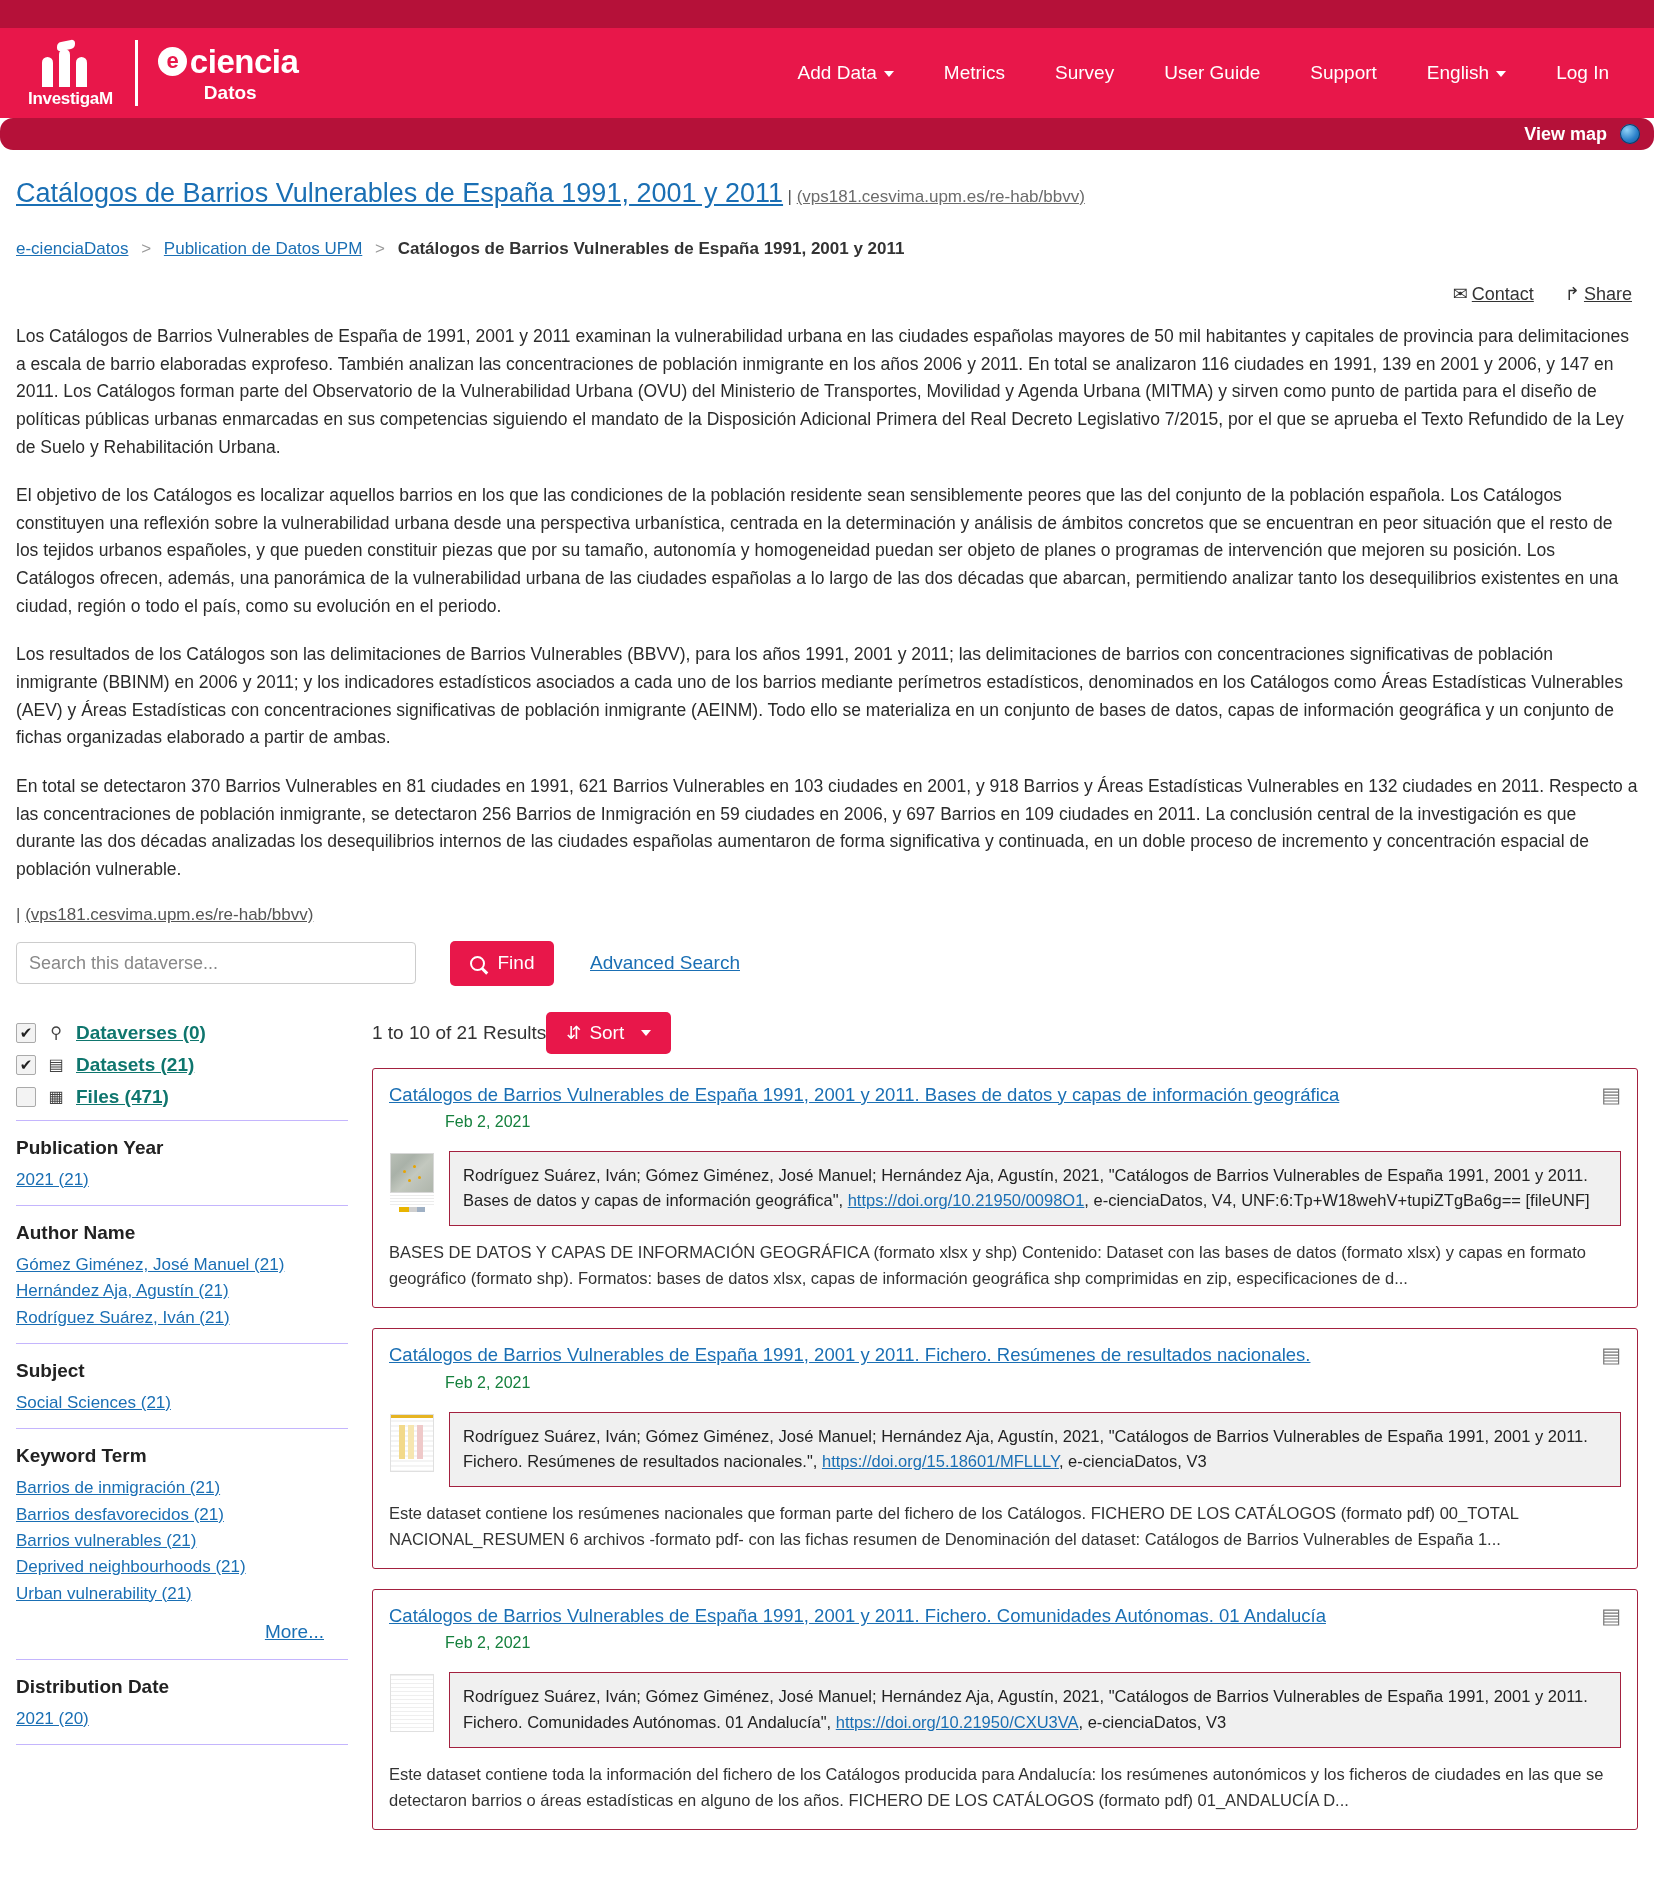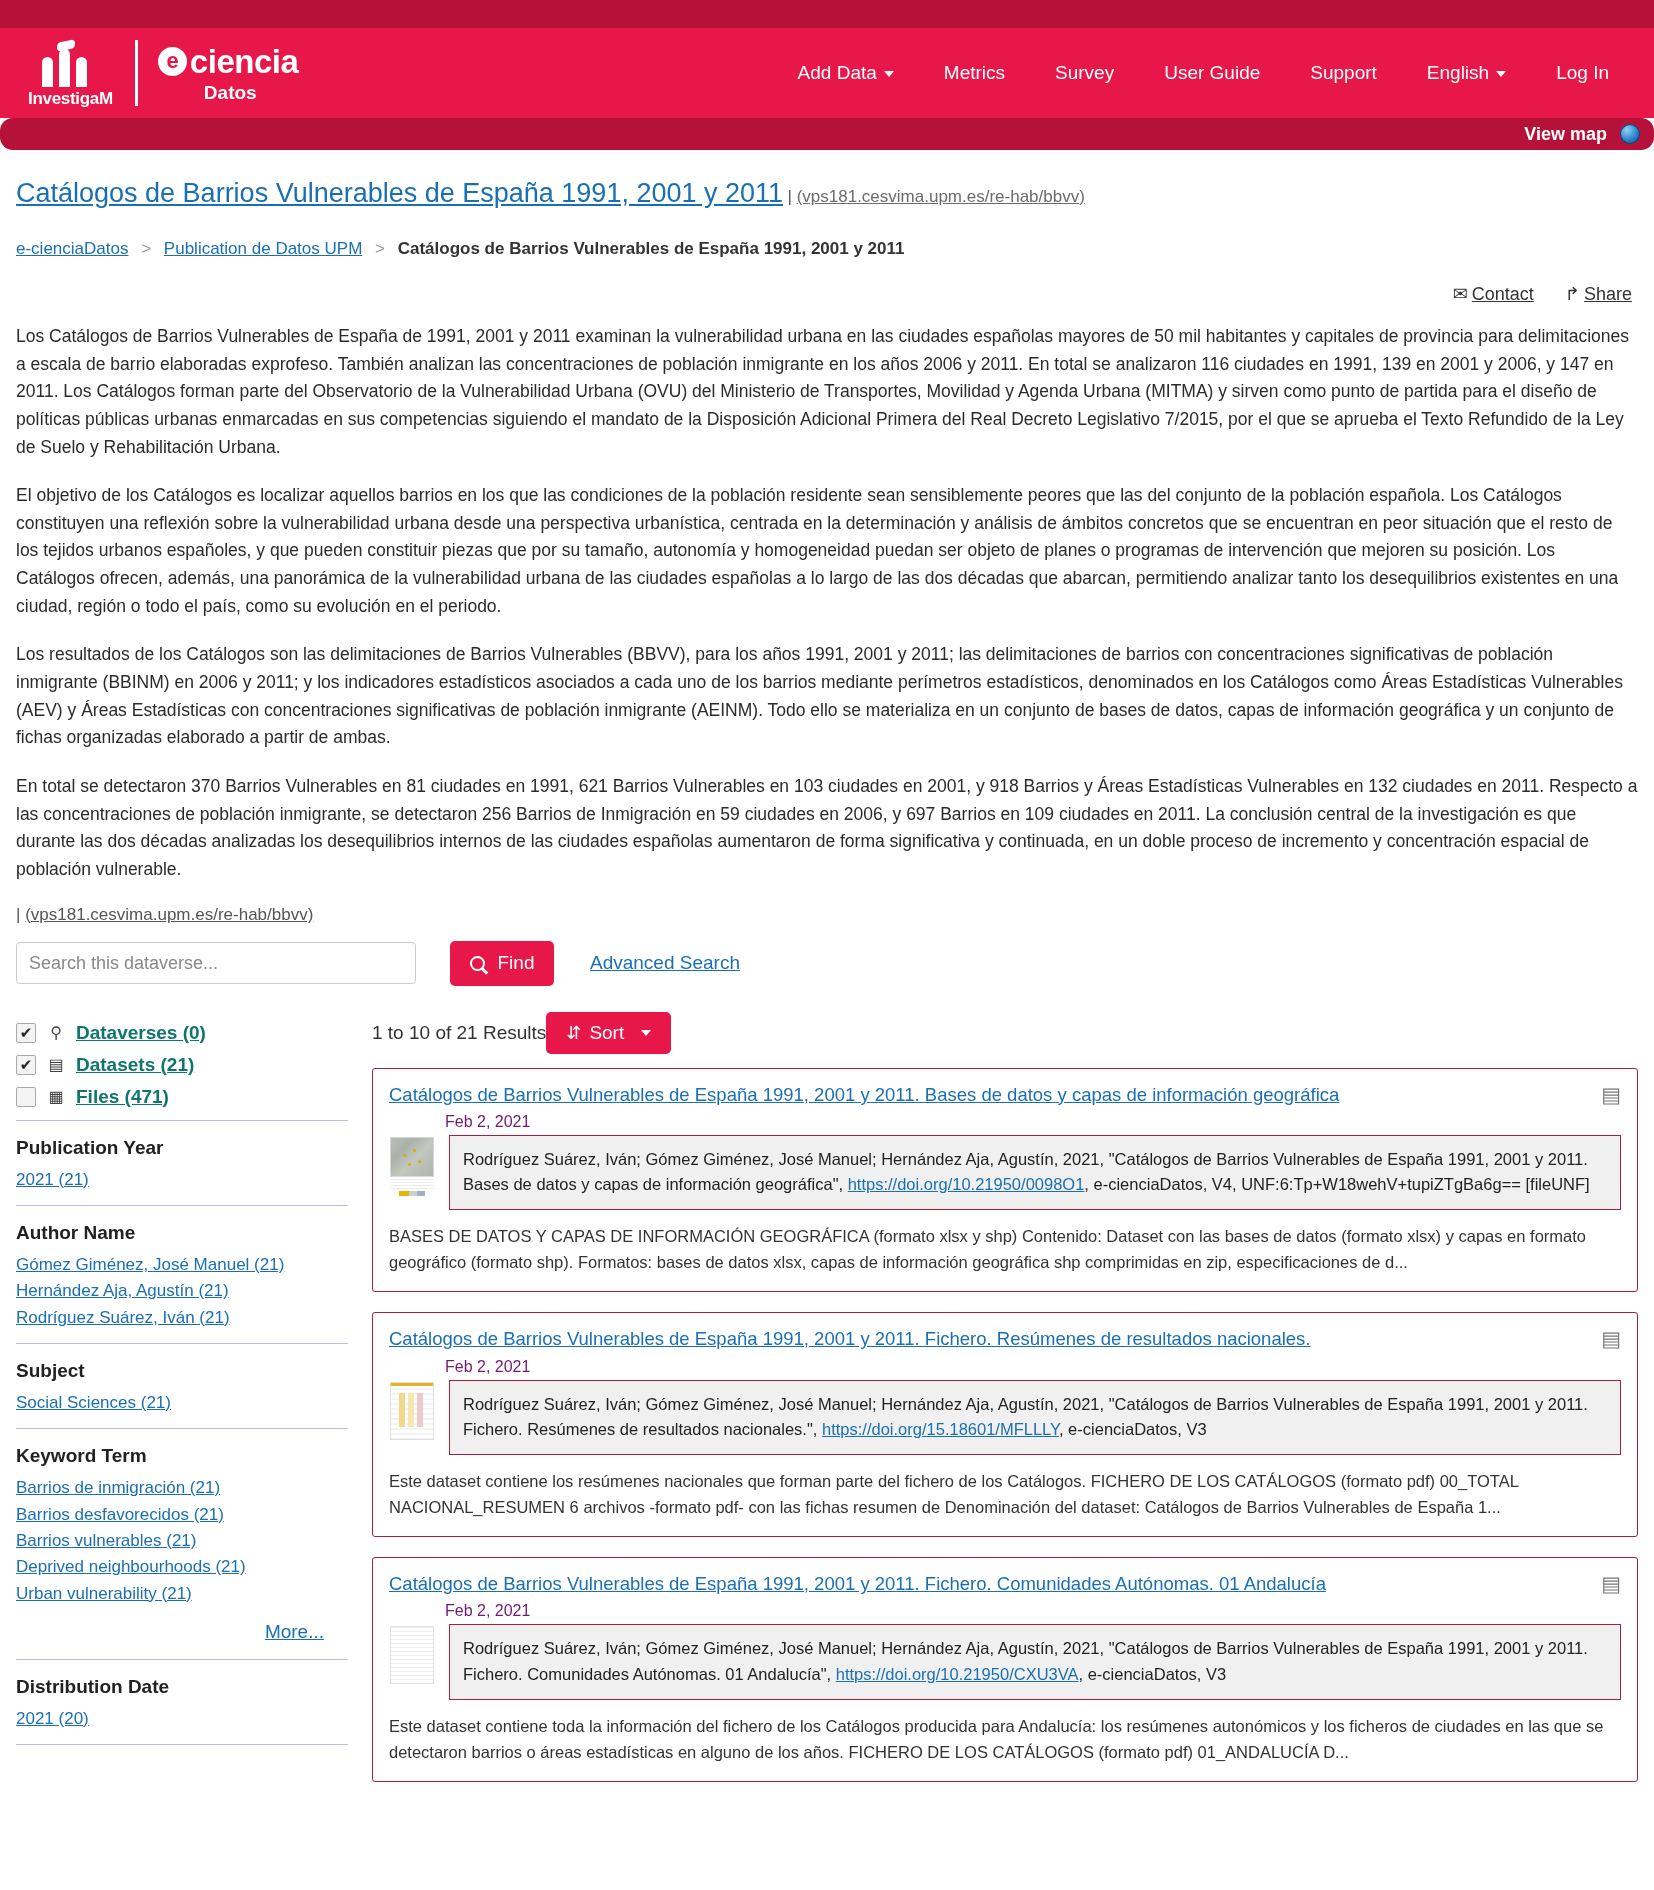--- a/index.html
+++ b/index.html
@@ -147,22 +147,22 @@
   .sort-arrows { font-size:18px; letter-spacing:-2px; }
 
   .card {
     border:1px solid #a3213f; border-radius:3px;
     padding: 14px 16px 16px 16px; margin-bottom: 20px; background:#fff;
     position:relative;
   }
   .card-title-row { display:flex; align-items:flex-start; }
   .card-title { font-size:18.5px; color:#1a6fb4; text-decoration:underline; flex:1; line-height:1.3;}
   .card-type-icon { width:26px; text-align:right; color:#777; font-size:21px; flex:0 0 26px; }
-  .card-date { font-size:16px; color:#701a75; margin: 6px 0 0 56px; }
-  .card-body { display:flex; gap:14px; margin-top: 4px; }
+  .card-date { font-size:16px; color:#15803d; margin: 6px 0 0 56px; }
+  .card-body { display:flex; gap:14px; margin-top: 20px; }
   .thumb {
     width: 46px; flex: 0 0 46px; height: 62px; margin-top: 2px;
     background:#fff; display:flex; align-items:flex-start; justify-content:center;
   }
   .thumb-inner { width:44px; height:58px; }
   .cite {
     flex:1; border:1px solid #a3213f; background:#f0f0f0;
     padding: 11px 13px; font-size:16.5px; line-height:1.55; color:#222;
   }
   .cite a { color:#1a6fb4; text-decoration:underline; }

